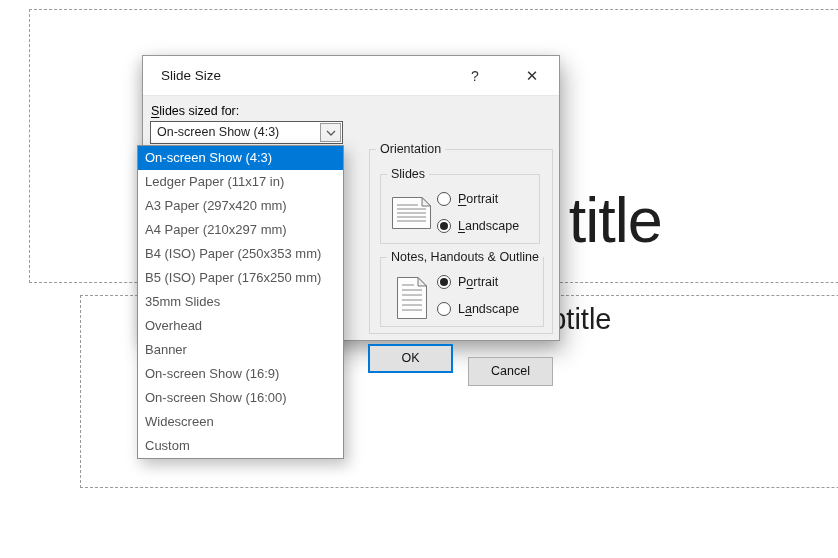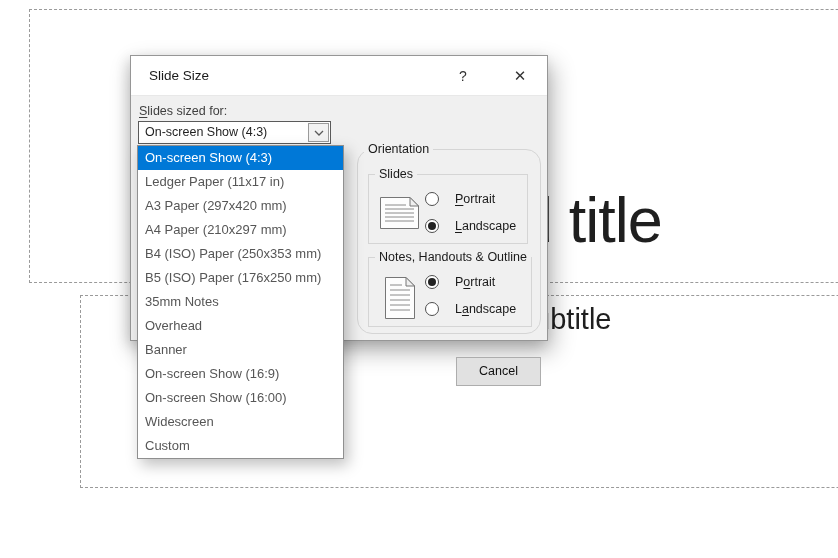--- a/index.html
+++ b/index.html
@@ -18,65 +18,65 @@
     font-size:63px; font-weight:300; color:#1f1f1f; letter-spacing:-1px;
     white-space:nowrap;
   }
   .slide-subtitle-text {
     position:absolute; left:360px; top:303px; z-index:1;
     font-size:29px; font-weight:300; color:#1f1f1f; white-space:nowrap;
   }
 
   
   .dialog {
-    position:absolute; left:130px; top:55px; width:418px; height:286px; z-index:10;
+    position:absolute; left:142px; top:55px; width:418px; height:286px; z-index:10;
     background:#f0f0f0; border:1px solid #969696;
     box-shadow:4px 10px 22px rgba(0,0,0,.30), -3px 4px 12px rgba(0,0,0,.12);
     font-size:12.5px; color:#1a1a1a;
   }
   .titlebar { position:absolute; left:0; top:0; right:0; height:40px; background:#fff;
               border-bottom:1px solid #e8e8e8; }
   .dlg-title { position:absolute; left:18px; top:0; line-height:40px; font-size:13.5px; color:#1a1a1a; }
   .tb-btn { position:absolute; top:0; width:30px; height:40px; text-align:center;
             line-height:40px; font-size:14px; color:#333; cursor:default; }
   .help-btn  { left:317px; }
   .close-btn { left:374px; font-size:15px; }
 
   .dlg-body { position:absolute; left:0; top:40px; right:0; bottom:0; background:#f0f0f0; }
 
-  .sized-for-label { position:absolute; left:8px; top:8px; color:#404040;text-align:center; }
+  .sized-for-label { position:absolute; left:8px; top:8px; color:#000000;text-align:center; }
   .mnKey { text-decoration:underline; text-underline-offset:2px; }
 
   .combobox {
     position:absolute; left:7px; top:25px; width:193px; height:23px;
     background:#fff; border:1px solid #5a5a5a;
   }
   .combobox .cb-value { position:absolute; left:6px; top:0; line-height:21px; color:#1f1f1f;
                         white-space:nowrap; }
   .cb-arrow-btn {
     position:absolute; right:1px; top:1px; width:21px; height:19px;
     background:#f2f2f2; border:1px solid #9b9b9b;
     display:flex; align-items:center; justify-content:center;
   }
 
   
   .groupbox { position:absolute; border:1px solid #d5d5d5; }
   .groupbox > .gb-label {
     position:absolute; top:-8px; left:6px; background:#f0f0f0; padding:0 4px;
     color:#1a1a1a; white-space:nowrap;
   }
-  .orientation-group { left:226px; top:53px; width:184px; height:185px;border-radius:15px; }
+  .orientation-group { left:226px; top:53px; width:184px; height:185px; }
   .slides-group      { left:10px;  top:24px; width:160px; height:70px;text-align:center; }
   .notes-group       { left:10px;  top:107px; width:164px; height:70px;padding-left:48px; }
 
   .page-icon { position:absolute; }
   .slides-group .page-icon { left:10px; top:21px; }
   .notes-group  .page-icon { left:15px; top:18px; }
 
-  .radio-row { position:absolute; left:56px; height:16px; display:flex; align-items:center; gap:16px;
+  .radio-row { position:absolute; left:56px; height:16px; display:flex; align-items:center; gap:7px;
                white-space:nowrap; }
   .slides-group .row1 { top:16px; }
   .slides-group .row2 { top:43px; }
   .notes-group  .row1 { top:16px; }
   .notes-group  .row2 { top:43px; }
   .radio {
     width:14px; height:14px; border:1px solid #4e4e4e; border-radius:50%;
     background:#fff; position:relative; flex:0 0 auto;
   }
   .radio.checked::after {
@@ -187,32 +187,33 @@
             <span class="radio checked"></span>
             <span class="radio-label"><span>P</span><span class="mnKey">o</span><span>rtrait</span></span>
           </div>
           <div class="radio-row row2">
             <span class="radio"></span>
             <span class="radio-label"><span>L</span><span class="mnKey">a</span><span>ndscape</span></span>
           </div>
         </div>
       </div>
 
+      <button class="btn ok-btn">OK</button>
       <button class="btn cancel-btn">Cancel</button>
     </div>
   </div>
 
   <ul class="dropdown-list">
     <li class="selected">On-screen Show (4:3)</li>
     <li>Ledger Paper (11x17 in)</li>
     <li>A3 Paper (297x420 mm)</li>
     <li>A4 Paper (210x297 mm)</li>
     <li>B4 (ISO) Paper (250x353 mm)</li>
     <li>B5 (ISO) Paper (176x250 mm)</li>
-    <li>35mm Notes</li>
+    <li>35mm Slides</li>
     <li>Overhead</li>
     <li>Banner</li>
     <li>On-screen Show (16:9)</li>
     <li>On-screen Show (16:00)</li>
     <li>Widescreen</li>
     <li>Custom</li>
   </ul>
 
 </div>
 

